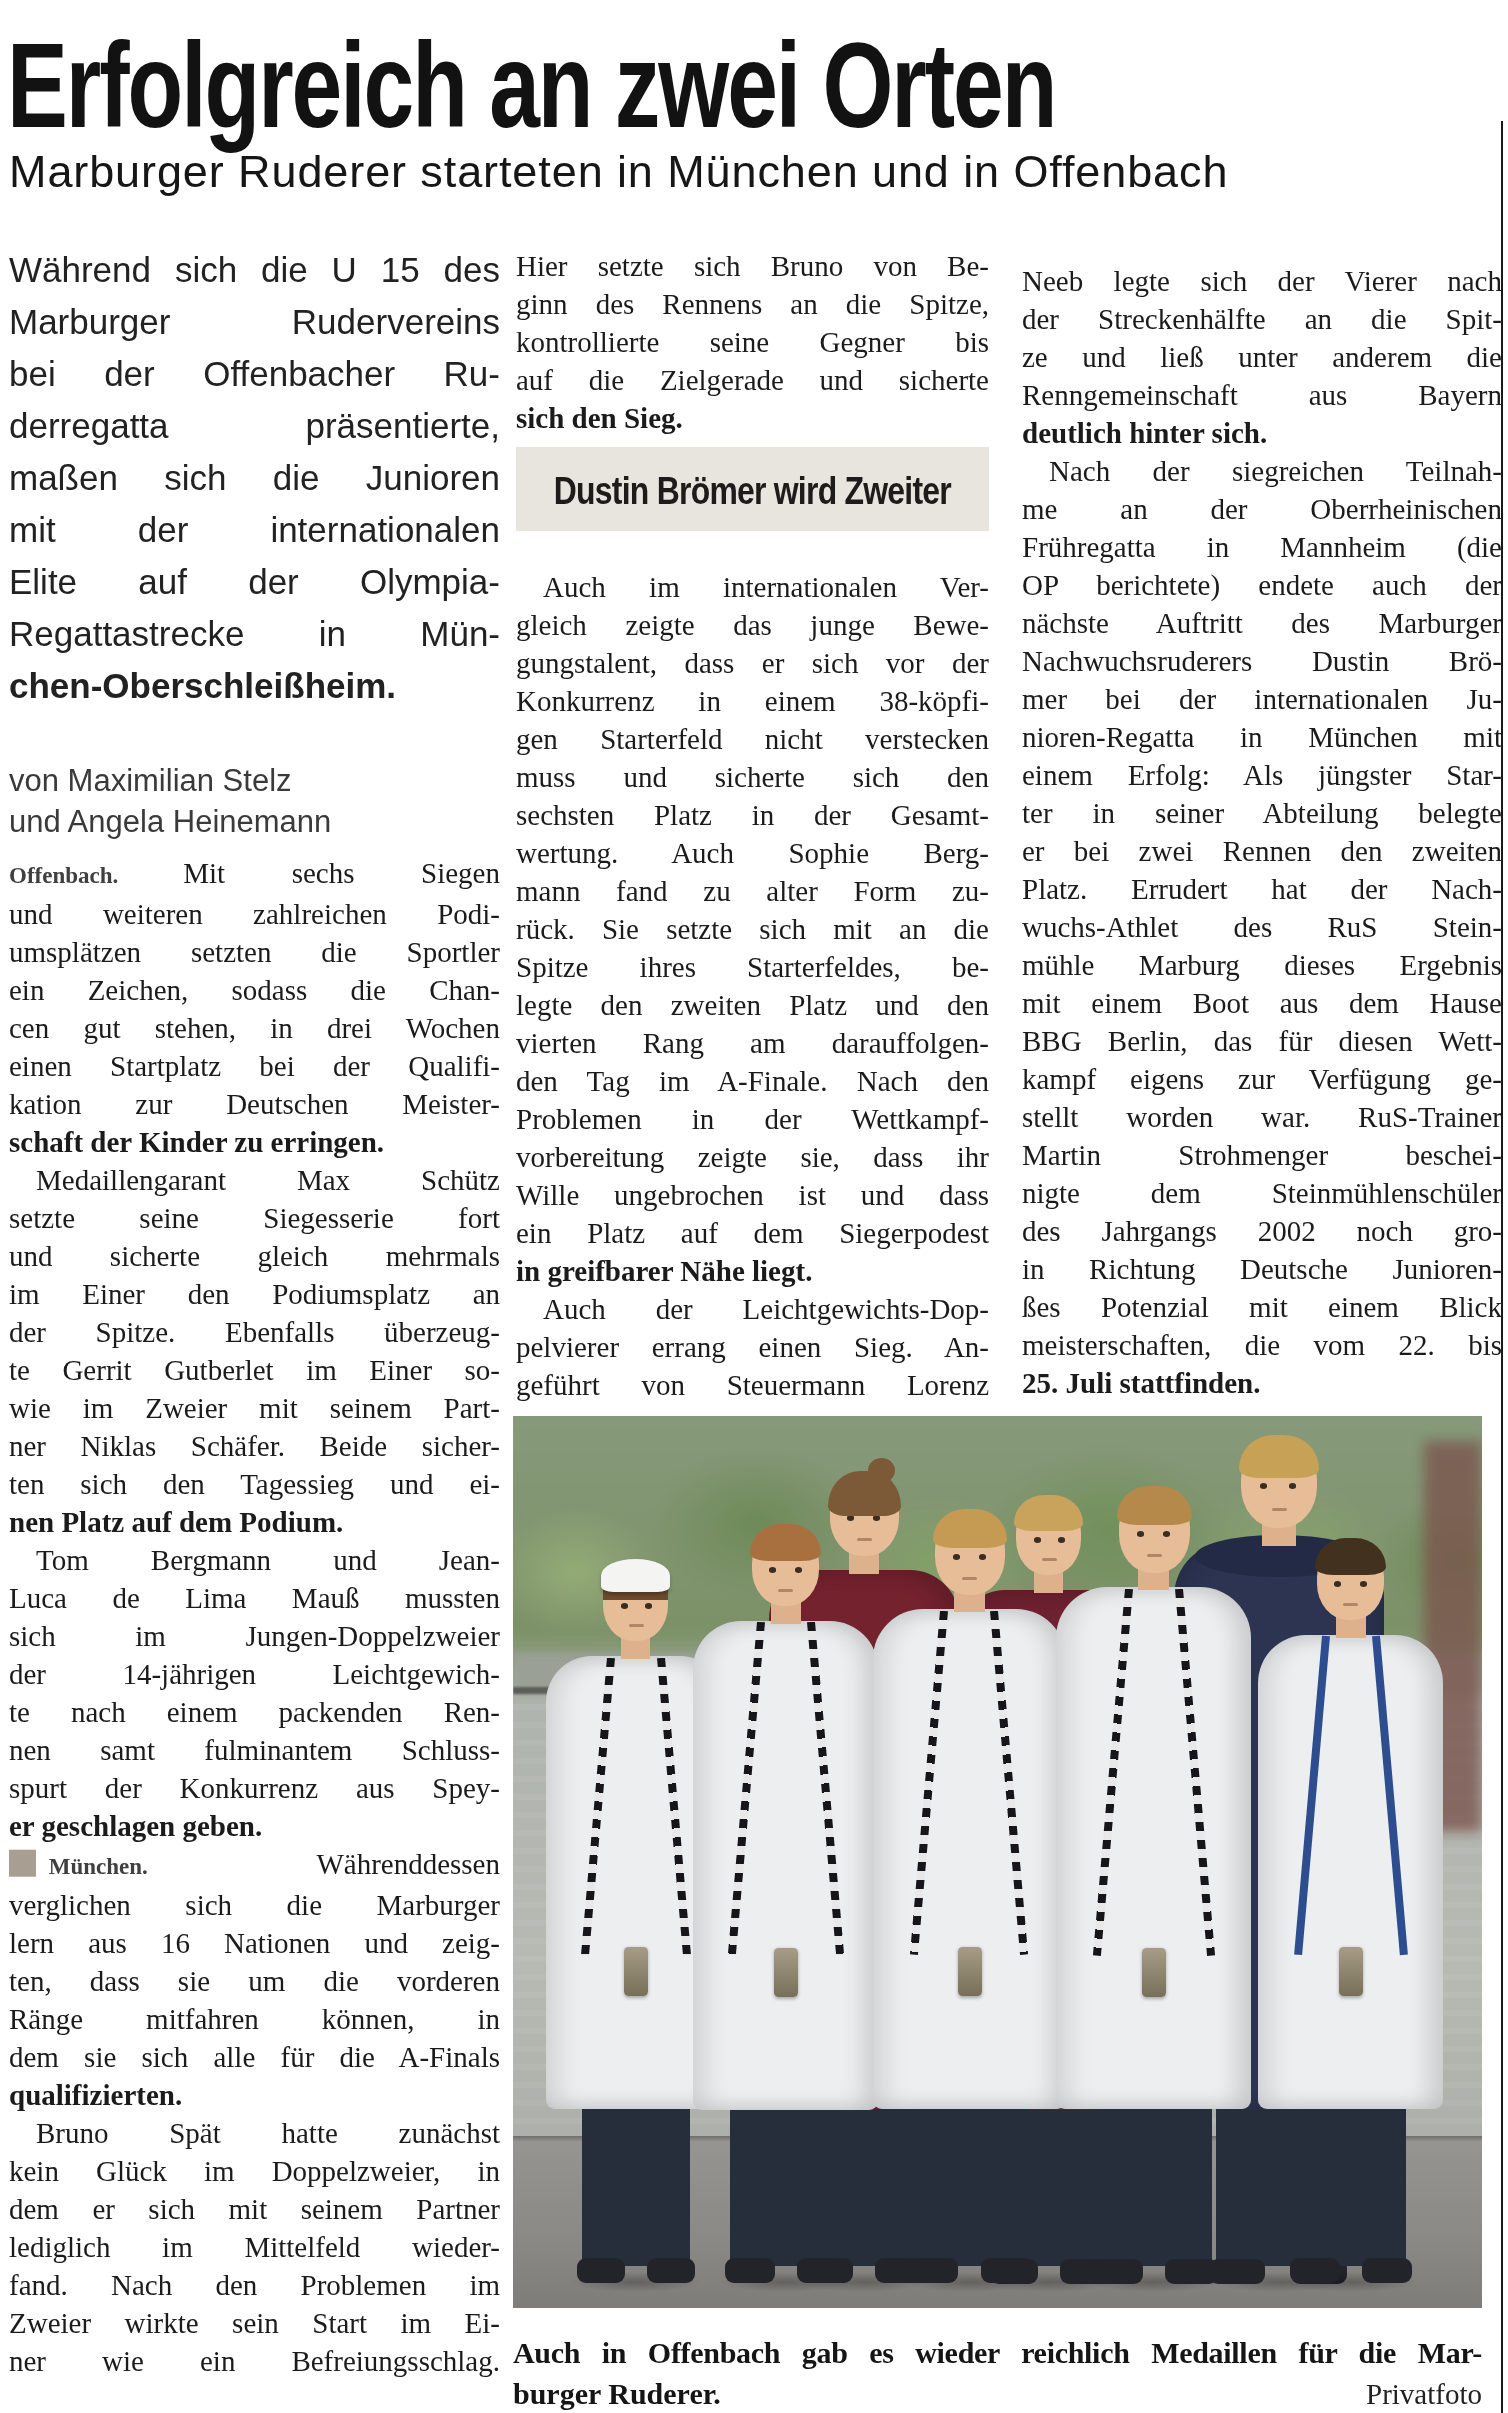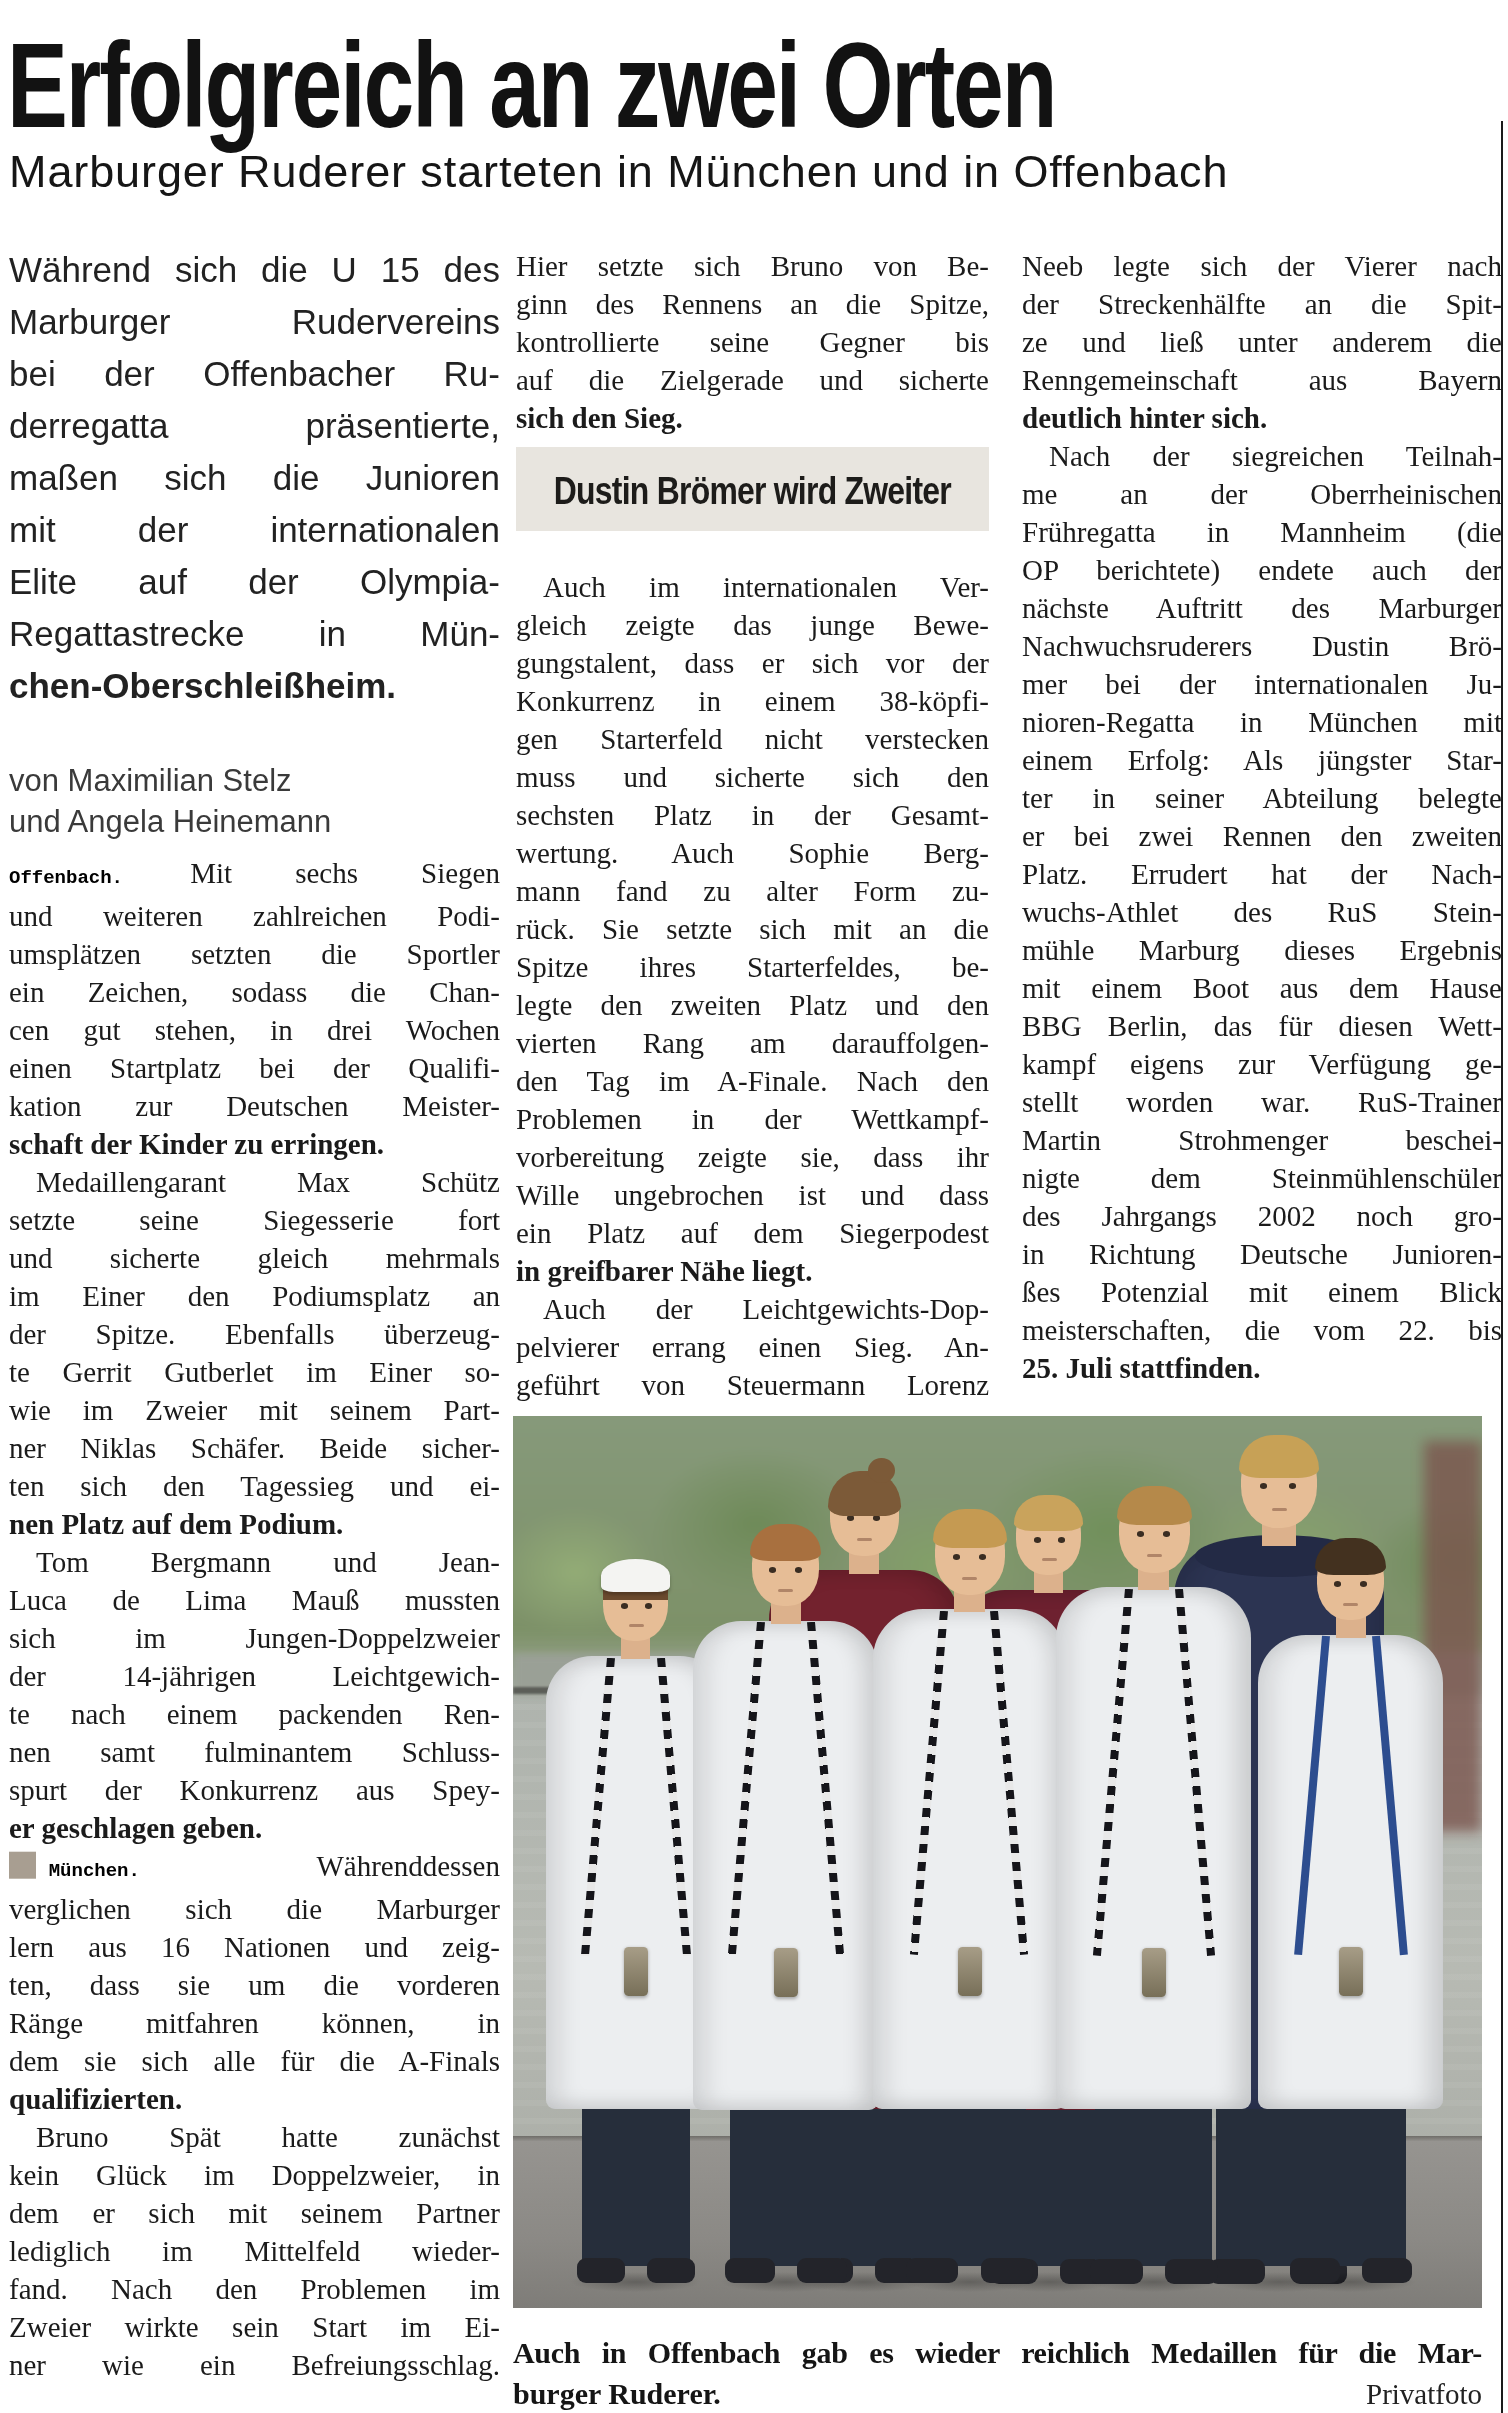--- a/index.html
+++ b/index.html
@@ -25,29 +25,29 @@
   .col{position:absolute;}
   #col1-lead{left:9px;top:244px;width:491px;
     font-family:"Liberation Sans","DejaVu Sans",sans-serif;
     font-size:35px;line-height:52px;color:#222;}
   #byline{left:9px;top:760px;width:491px;
     font-family:"Liberation Sans","DejaVu Sans",sans-serif;
     font-size:31px;line-height:41px;color:#3a3a3a;}
   #col1-body{left:9px;top:854px;width:491px;}
   #col2-top{left:516px;top:247px;width:473px;}
   #col2-bottom{left:516px;top:568px;width:473px;}
-  #col3{left:1022px;top:247px;width:480px;}
+  #col3{left:1022px;top:262px;width:480px;}
 
   .body-text{font-size:29px;line-height:38px;}
   .line{text-align:justify;text-align-last:justify;}
   .line.final{text-align-last:left;font-weight:bold;}
   .line.ind{text-indent:27px;}
   .leadin{
-    font-family:Liberation Mono, monospace;
-    font-weight:bold;font-size:19px;color:#000000;
+    font-family:Liberation Serif, serif;
+    font-weight:bold;font-size:23px;color:#404040;
   }
   .sq{display:inline-block;width:27px;height:27px;background:#a89e91;
       margin-right:12.7px;transform:translateY(2.7px);}
 
   
   #subhead-box{
     position:absolute;left:516px;top:447px;width:473px;height:84px;
     background:#e8e5df;text-align:center;line-height:84px;
   }
   #subhead-box .bspan{

